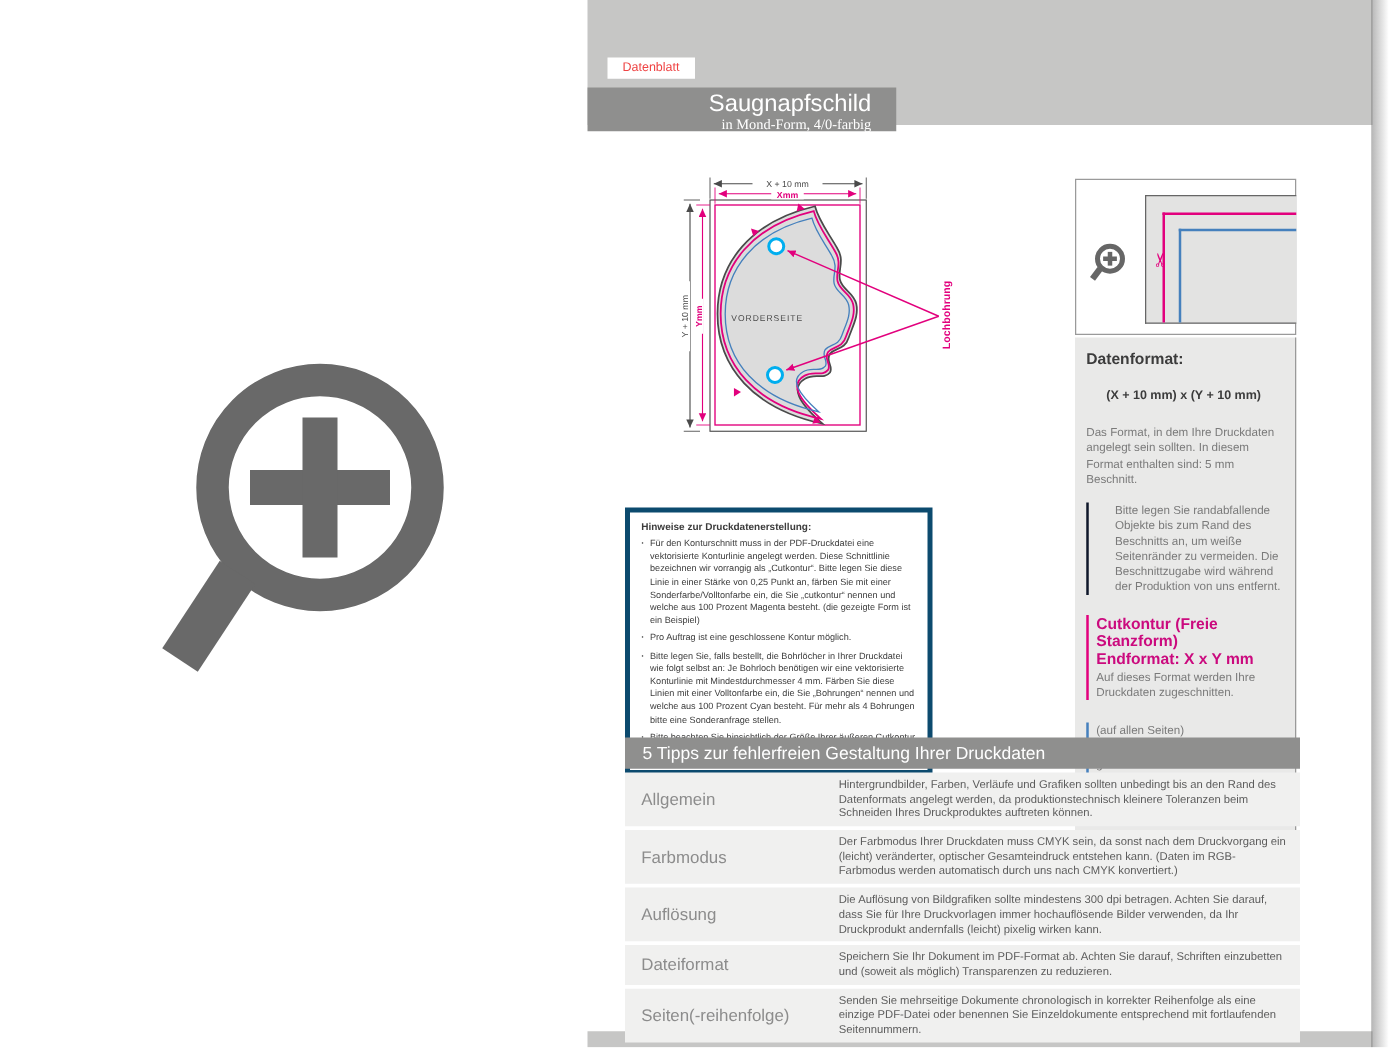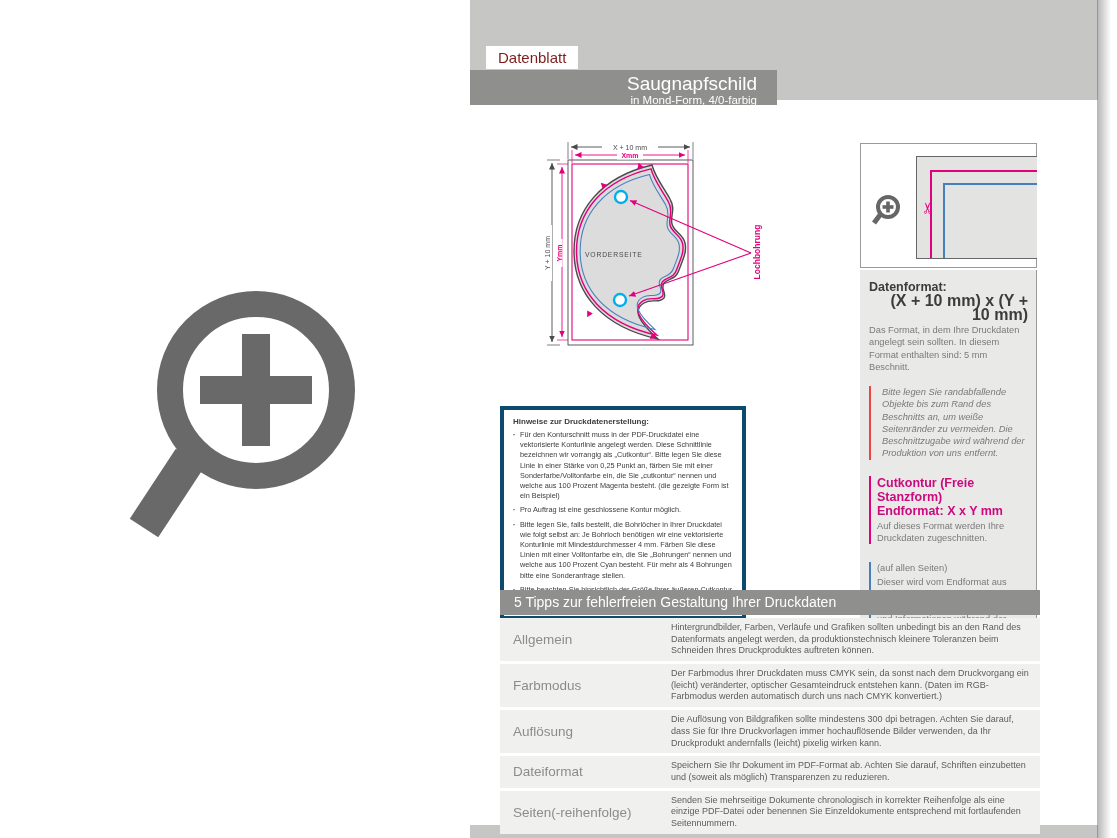--- a/index.html
+++ b/index.html
@@ -2,38 +2,38 @@
 <html><head>
 <meta charset="utf-8">
 <style>
   html,body{margin:0;padding:0;background:#fff;}
   #stage{position:relative;width:1117px;height:838px;background:#ffffff;overflow:hidden;
          font-family:"Liberation Sans",sans-serif;}
   .abs{position:absolute;}
 
   
   .band{background:#c6c6c5;}
-  .tab{background:#ffffff;color:#7f1d1d;font-size:15px;padding:3px 12px;}
+  .tab{background:#ffffff;color:#ef4444;font-size:10px;padding:3px 12px;}
   .titlebar{background:#8f8f8e;color:#ffffff;text-align:right;padding:4px 20px 5px 0;box-sizing:border-box;}
   .titlebar .t1{font-size:19px;line-height:20px;}
-  .titlebar .t2{font-size:11.5px;line-height:12px;}
+  .titlebar .t2{font-size:11.5px;line-height:12px;font-family:Liberation Serif, serif;}
   .shadow-right{background:linear-gradient(to right, rgba(90,90,90,.45), rgba(255,255,255,0));}
 
   
   .infobox{background:#fff;border:1px solid #9a9a9a;box-sizing:border-box;}
   .corner-detail{background:#e3e3e2;border-top:1.5px solid #666;border-left:1.5px solid #666;border-bottom:1.5px solid #666;box-sizing:border-box;}
   .mline{background:#e2007d;}
   .bline{background:#4580bd;}
   .scissors{color:#e2007d;font-size:15px;transform:rotate(-90deg);display:inline-block;}
   .graycol{background:#e9e9e8;border-right:1px solid #9a9a9a;box-sizing:border-box;padding:10px 8px 12px 9px;}
   .blk{margin-bottom:13px;}
   .blk h3{margin:0;font-size:12.5px;line-height:14px;color:#3c3c3c;}
-  .blk h4{margin:0;font-size:16px;line-height:14px;color:#3c3c3c;text-align:right;}
+  .blk h4{margin:16px;font-size:10px;line-height:14px;color:#3c3c3c;}
   .blk p{margin:2px 0 0 0;font-size:9.3px;line-height:1.32;color:#7a7a7a;}
-  .bar-gray{border-left:2px solid #ef4444;padding-left:11px;font-style:italic;}
+  .bar-gray{border-left:2px solid #0f172a;padding-left:21px;}
   .bar-mag{border-left:2px solid #e2007d;padding-left:6px;}
   .bar-blue{border-left:2px solid #4580bd;padding-left:6px;}
   .mag-h{color:#cb0a7e !important;}
   .blue-h{color:#3a72ab !important;}
   .blue-sub{font-size:9.5px;color:#3a72ab;margin:0;line-height:11px;}
 
   
   .hinweise{background:#fff;border:4px solid #0c4a6e;box-sizing:border-box;padding:7px 9px;width:246px;}
   .hinweise h5{margin:0 0 4px 0;font-size:8px;color:#3c3c3c;}
   .hinweise ul{margin:0;padding:0;list-style:none;}
@@ -55,21 +55,21 @@
 
   <div class="abs band" style="left:470px;top:0;width:628px;height:100px;"></div>
 
   <div class="abs band" style="left:470px;top:825px;width:628px;height:13px;"></div>
 
   <div class="abs shadow-right" style="left:1097px;top:0;width:14px;height:838px;"></div>
 
   <div class="abs tab" style="left:486px;top:46px;">
     <span>Datenblatt</span>
   </div>
-  <div class="abs titlebar" style="left:470px;top:70px;width:307px;height:35px;">
+  <div class="abs titlebar" style="left:470px;top:70px;width:247px;height:35px;">
     <div class="t1">Saugnapfschild</div>
     <div class="t2">in Mond-Form, 4/0-farbig</div>
   </div>
 
   <div class="abs" style="left:128px;top:272px;width:240px;height:290px;">
     <svg width="240" height="290" viewBox="0 0 240 290">
       <circle cx="128" cy="118" r="86" fill="none" stroke="#696969" stroke-width="26"></circle>
       <rect x="72" y="104" width="112" height="28" fill="#696969"></rect>
       <rect x="114" y="62" width="28" height="112" fill="#696969"></rect>
       <line x1="62" y1="186" x2="16" y2="256" stroke="#696969" stroke-width="34"></line>

